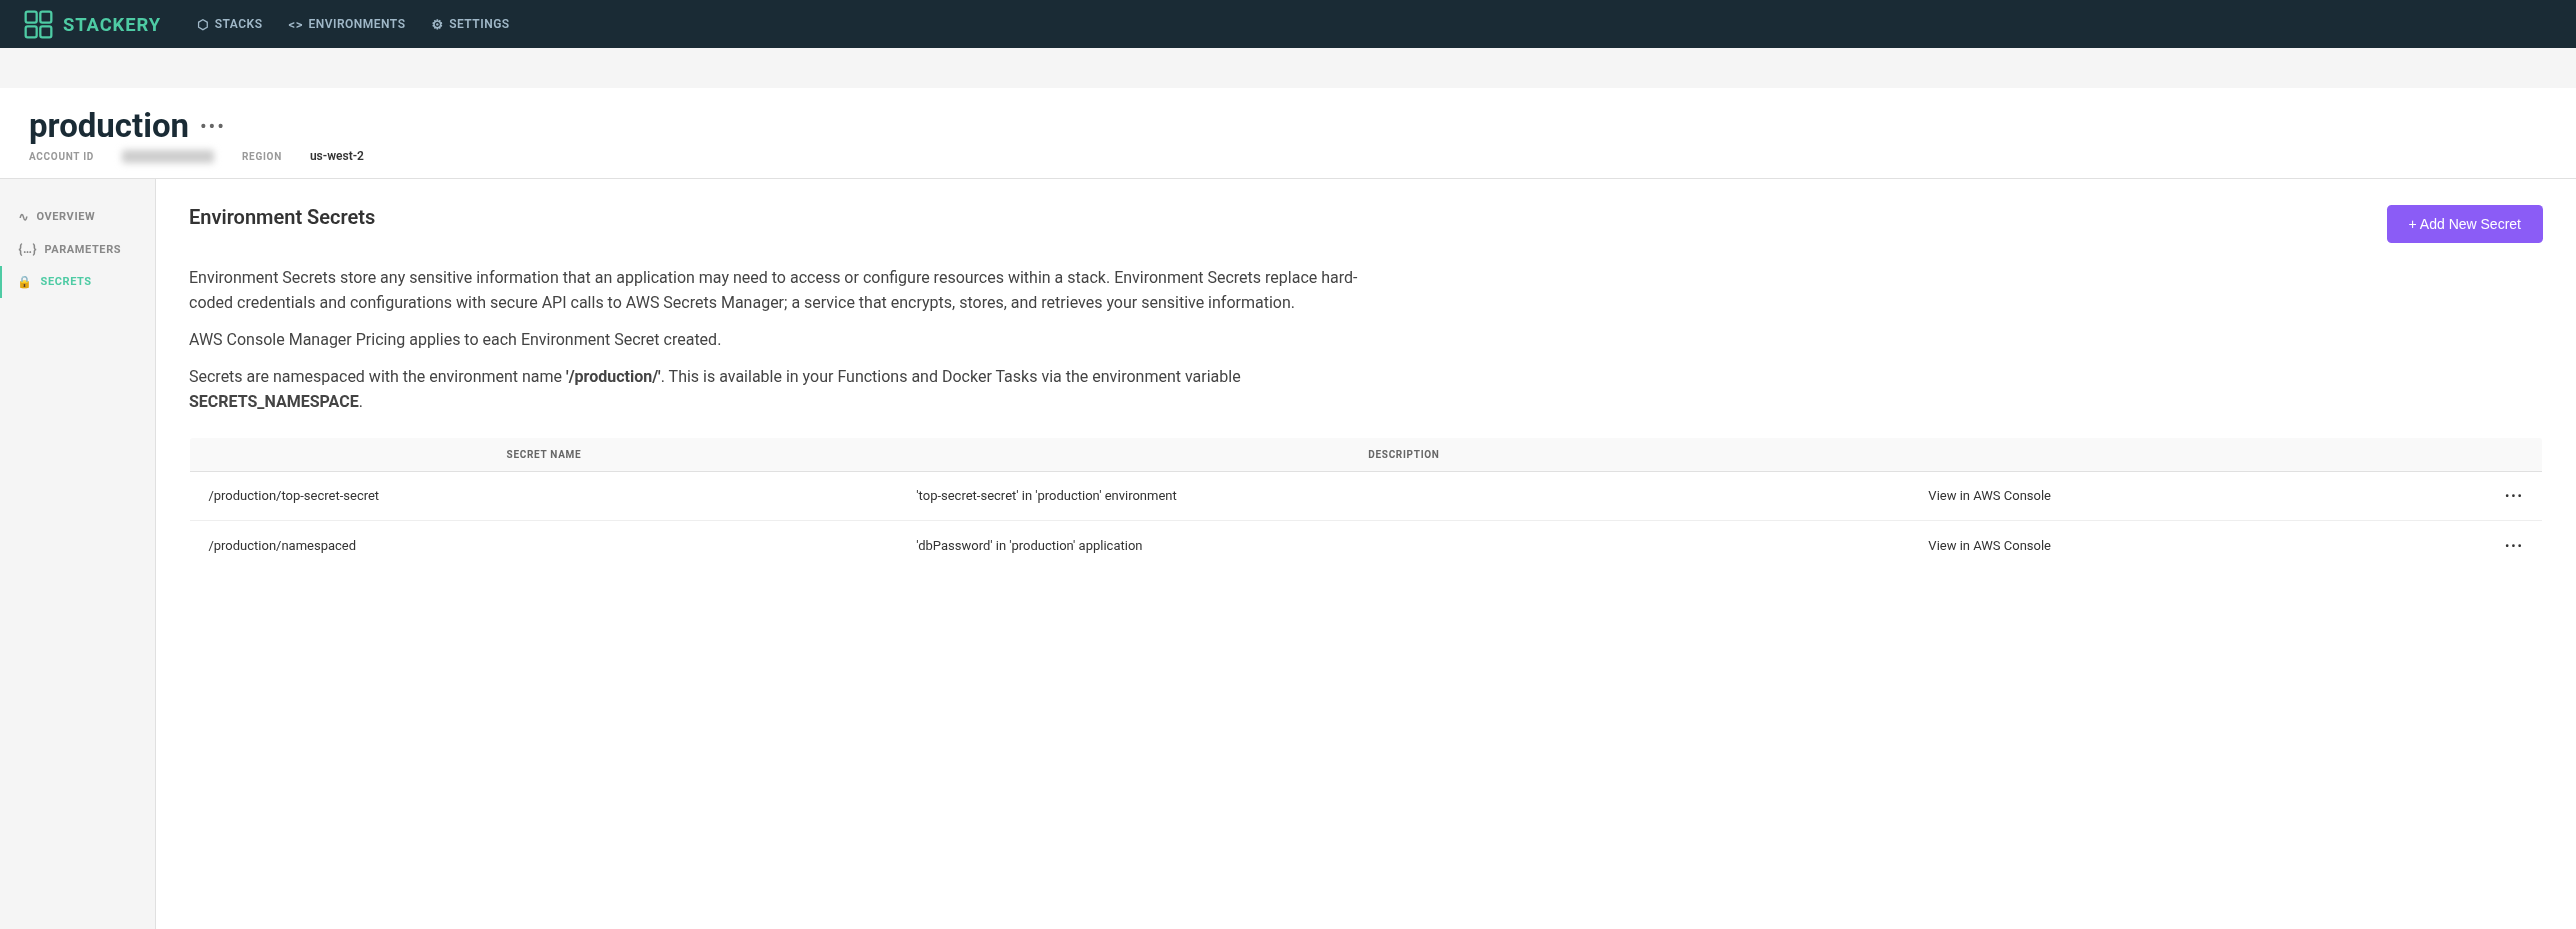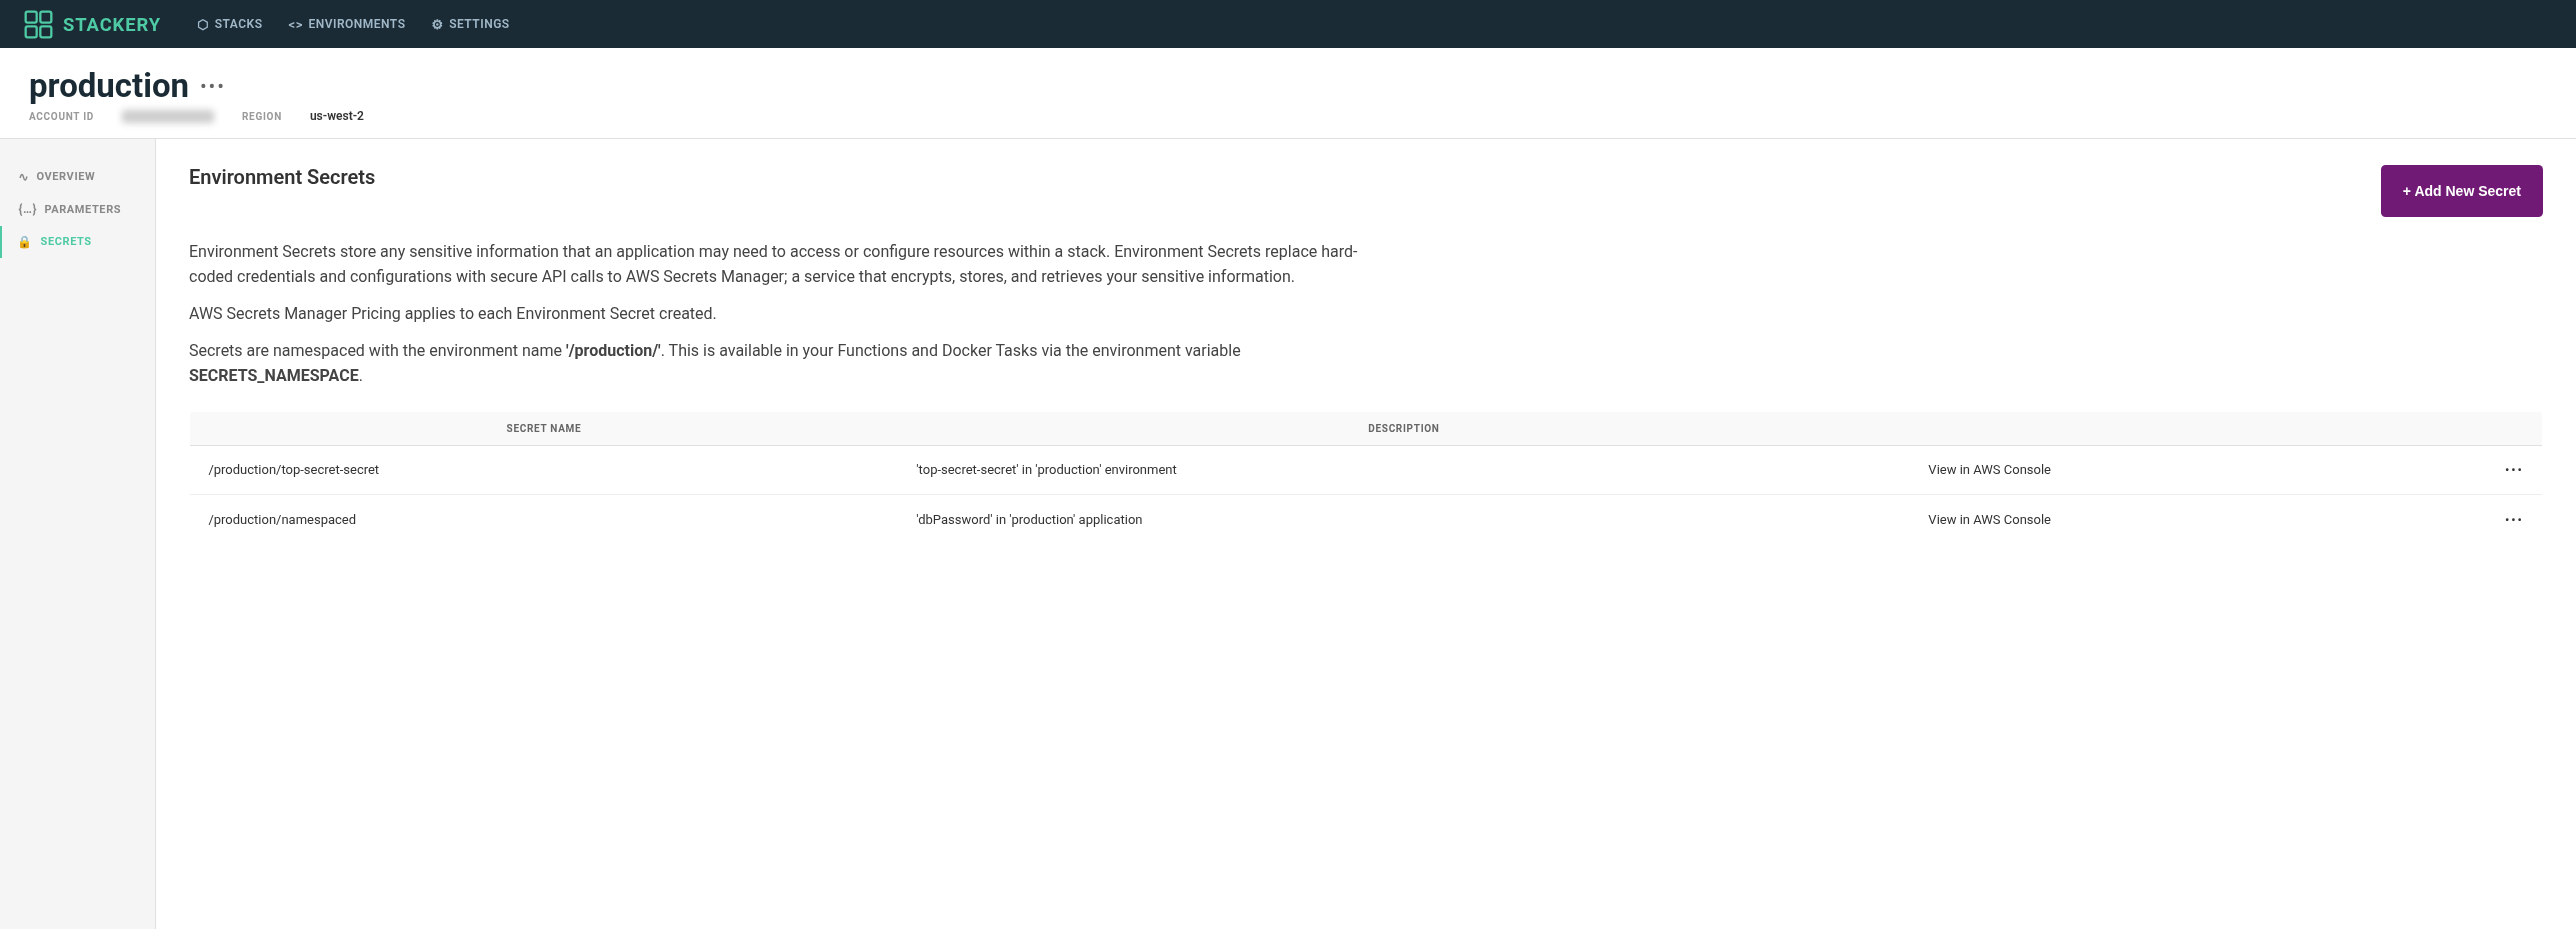--- a/index.html
+++ b/index.html
@@ -41,20 +41,21 @@
       cursor: pointer;
       text-decoration: none;
     }
     .topnav-link-icon { font-size: 13px; color: #a0b8c8; }
 
     
     .page-header {
       background: #fff;
       padding: 18.4px 29px 14.7px;
       border-bottom: 0.9px solid #e0e0e0;
+      margin-top: 40px;
     }
     .page-header-title-row {
       display: flex;
       align-items: center;
       gap: 11px;
     }
     .page-header-title {
       font-size: 33px;
       font-weight: 700;
       color: #1a2b35;
@@ -137,27 +138,27 @@
       align-items: flex-start;
       justify-content: space-between;
       margin-bottom: 22px;
     }
     .content-title {
       font-size: 20px;
       font-weight: 600;
       color: #333;
     }
     .btn-add-secret {
-      background: #701a75;
+      background: #8b5cf6;
       color: #fff;
       border: none;
       border-radius: 4.6px;
-      padding: 18px 22px;
+      padding: 11px 22px;
       font-size: 14px;
-      font-weight: 700;
+      font-weight: 400;
       cursor: pointer;
       display: flex;
       align-items: center;
       gap: 7.4px;
       white-space: nowrap;
     }
 
     
     .content-description {
       font-size: 16px;
@@ -275,21 +276,21 @@
   </aside>
 
   <main class="content">
     <div class="content-header">
       <h2 class="content-title">Environment Secrets</h2>
       <button class="btn-add-secret">+ Add New Secret</button>
     </div>
 
     <div class="content-description">
       <p>Environment Secrets store any sensitive information that an application may need to access or configure resources within a stack. Environment Secrets replace hard-coded credentials and configurations with secure API calls to AWS Secrets Manager; a service that encrypts, stores, and retrieves your sensitive information.</p>
-      <p>AWS Secrets Manager Pricing applies to each Environment Secret created.</p>
+      <p>AWS Console Manager Pricing applies to each Environment Secret created.</p>
       <p>
         <span>Secrets are namespaced with the environment name </span><strong>'/production/'</strong><span>. This is available in your Functions and Docker Tasks via the environment variable </span><strong>SECRETS_NAMESPACE</strong><span>.</span>
       </p>
     </div>
 
     <table class="secrets-table">
       <thead>
         <tr>
           <th class="col-name">SECRET NAME</th>
           <th class="col-desc">DESCRIPTION</th>

